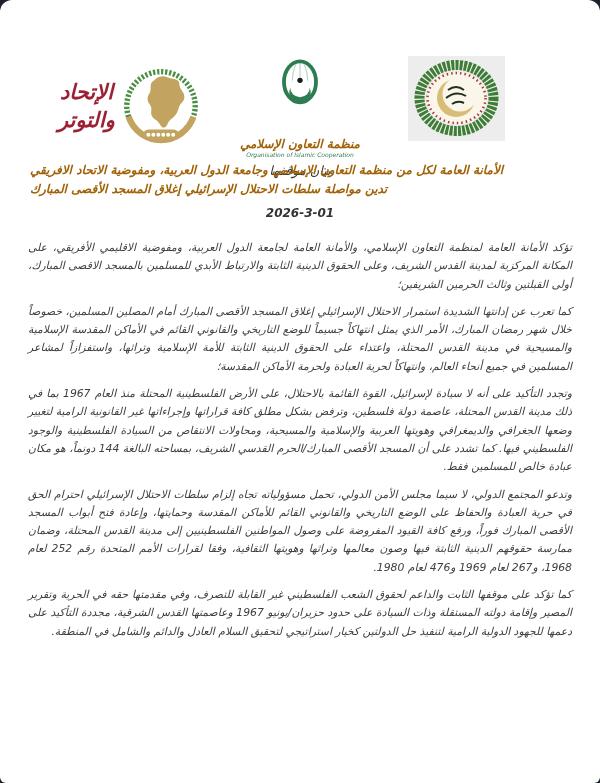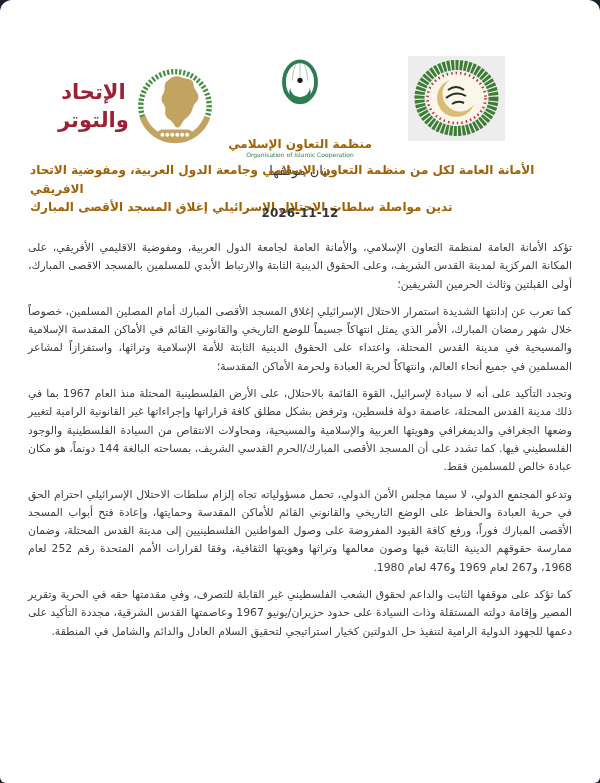--- a/index.html
+++ b/index.html
@@ -11,20 +11,21 @@
     overflow: hidden;
     font-family: "DejaVu Sans", sans-serif;
   }
   .page {
     position: relative;
     width: 600px;
     height: 783px;
     background: #ffffff;
     border-radius: 12px 12px 6px 6px;
     overflow: hidden;
+    font-style: italic;
   }
   
   .logos {
     position: absolute;
     top: 55px;
     left: 0;
     right: 0;
     height: 115px;
   }
   .au-logo {
@@ -173,21 +174,21 @@
       </svg>
     </div>
 
   </div>
 
   <div class="title">
     <div>الأمانة العامة لكل من منظمة التعاون الإسلامي وجامعة الدول العربية، ومفوضية الاتحاد الافريقي</div>
     <div>تدين مواصلة سلطات الاحتلال الإسرائيلي إغلاق المسجد الأقصى المبارك</div>
   </div>
 
-  <div class="date">2026-11-12</div>
+  <div class="date">2026-3-01</div>
 
   <div class="content">
     <p>تؤكد الأمانة العامة لمنظمة التعاون الإسلامي، والأمانة العامة لجامعة الدول العربية، ومفوضية الاقليمي الأفريقي، على المكانة المركزية لمدينة القدس الشريف، وعلى الحقوق الدينية الثابتة والارتباط الأبدي للمسلمين بالمسجد الاقصى المبارك، أولى القبلتين وثالث الحرمين الشريفين؛</p>
     <p>كما تعرب عن إدانتها الشديدة استمرار الاحتلال الإسرائيلي إغلاق المسجد الأقصى المبارك أمام المصلين المسلمين، خصوصاً خلال شهر رمضان المبارك، الأمر الذي يمثل انتهاكاً جسيماً للوضع التاريخي والقانوني القائم في الأماكن المقدسة الإسلامية والمسيحية في مدينة القدس المحتلة، واعتداء على الحقوق الدينية الثابتة للأمة الإسلامية وتراثها، واستفزازاً لمشاعر المسلمين في جميع أنحاء العالم، وانتهاكاً لحرية العبادة ولحرمة الأماكن المقدسة؛</p>
     <p>وتجدد التأكيد على أنه لا سيادة لإسرائيل، القوة القائمة بالاحتلال، على الأرض الفلسطينية المحتلة منذ العام 1967 بما في ذلك مدينة القدس المحتلة، عاصمة دولة فلسطين، وترفض بشكل مطلق كافة قراراتها وإجراءاتها غير القانونية الرامية لتغيير وضعها الجغرافي والديمغرافي وهويتها العربية والإسلامية والمسيحية، ومحاولات الانتقاص من السيادة الفلسطينية والوجود الفلسطيني فيها. كما تشدد على أن المسجد الأقصى المبارك/الحرم القدسي الشريف، بمساحته البالغة 144 دونماً، هو مكان عبادة خالص للمسلمين فقط.</p>
     <p>وتدعو المجتمع الدولي، لا سيما مجلس الأمن الدولي، تحمل مسؤولياته تجاه إلزام سلطات الاحتلال الإسرائيلي احترام الحق في حرية العبادة والحفاظ على الوضع التاريخي والقانوني القائم للأماكن المقدسة وحمايتها، وإعادة فتح أبواب المسجد الأقصى المبارك فوراً، ورفع كافة القيود المفروضة على وصول المواطنين الفلسطينيين إلى مدينة القدس المحتلة، وضمان ممارسة حقوقهم الدينية الثابتة فيها وصون معالمها وتراثها وهويتها الثقافية، وفقا لقرارات الأمم المتحدة رقم 252 لعام 1968، و267 لعام 1969 و476 لعام 1980.</p>
     <p>كما تؤكد على موقفها الثابت والداعم لحقوق الشعب الفلسطيني غير القابلة للتصرف، وفي مقدمتها حقه في الحرية وتقرير المصير وإقامة دولته المستقلة وذات السيادة على حدود حزيران/يونيو 1967 وعاصمتها القدس الشرقية، مجددة التأكيد على دعمها للجهود الدولية الرامية لتنفيذ حل الدولتين كخيار استراتيجي لتحقيق السلام العادل والدائم والشامل في المنطقة.</p>
   </div>
 
 </div>

